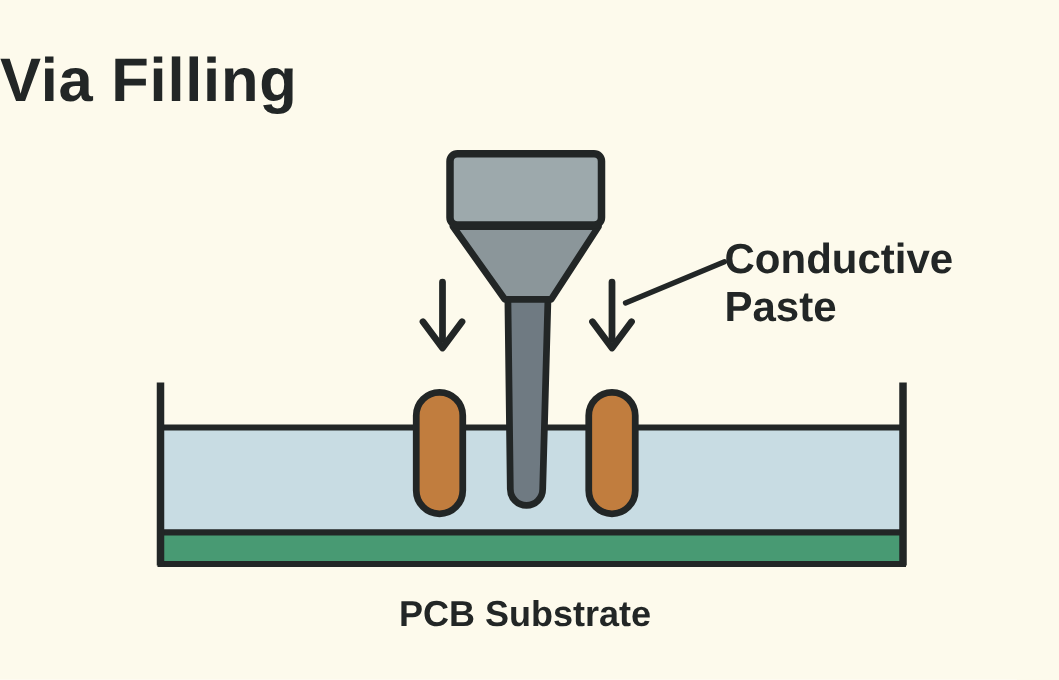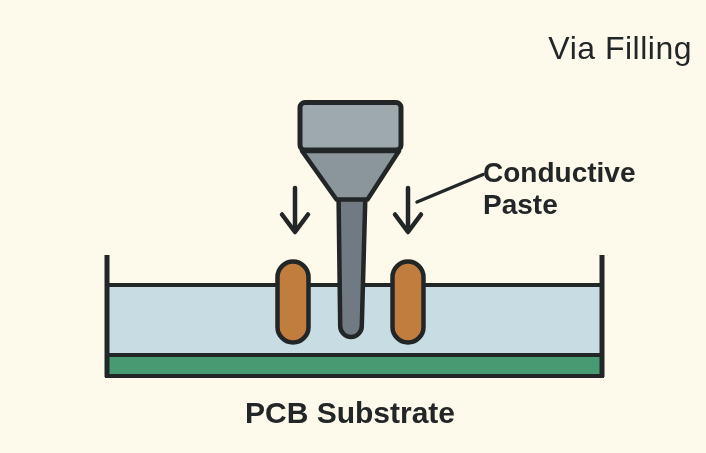--- a/index.html
+++ b/index.html
@@ -14,44 +14,44 @@
   .diagram-svg {
     position: absolute;
     left: 0; top: 0;
     width: 706px; height: 453px;
   }
   .title {
     position: absolute;
     top: 30px;
     left: 0;
     width: 692px;
-    text-align: right;
-    font-size: 32px;
-    font-weight: 400;
+    text-align: left;
+    font-size: 41px;
+    font-weight: 700;
     color: var(--ink, #222626);
     letter-spacing: 0.5px;
   }
   .label-conductive {
     position: absolute;
     left: 483px;
     top: 157px;
     width: 168px;
     text-align: left;
     font-size: 28px;
     font-weight: 700;
     line-height: 1.14;
     color: var(--ink, #222626);
   }
   .label-pcb {
     position: absolute;
     top: 396px;
     left: 0;
     width: 700px;
     text-align: center;
-    font-size: 30px;
+    font-size: 24px;
     font-weight: 700;
     color: var(--ink, #222626);
   }
   
   .outl { stroke: var(--ink, #222626); }
   .ln   { stroke: var(--ink, #222626); fill: none; }
   .s35 { stroke-width: 3.5; }
   .s4  { stroke-width: 4; }
   .s45 { stroke-width: 4.5; }
   .s5  { stroke-width: 5; }

